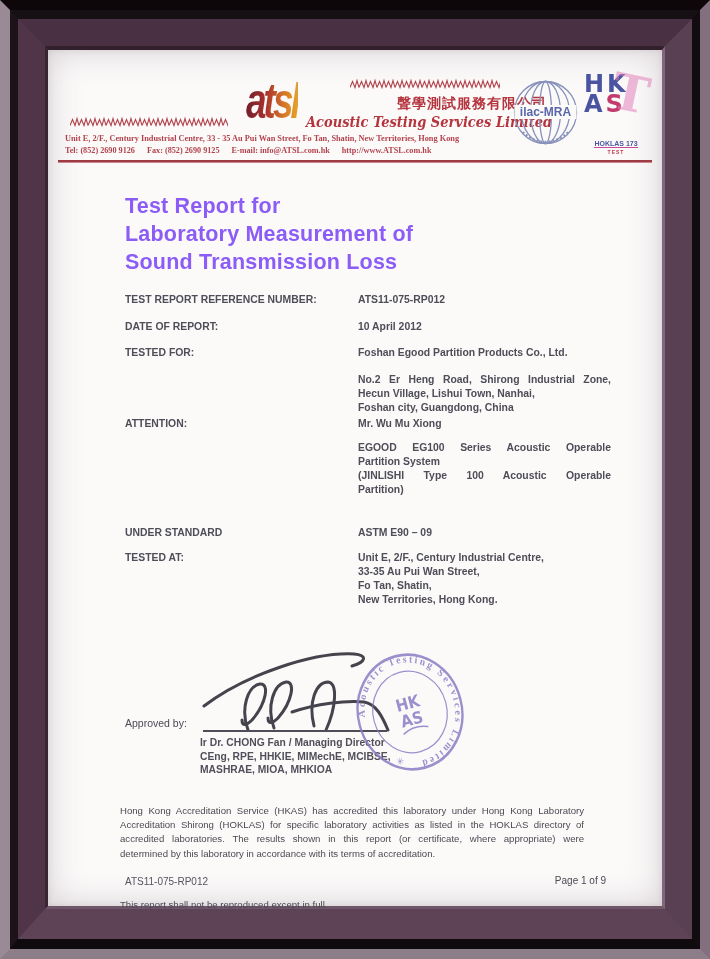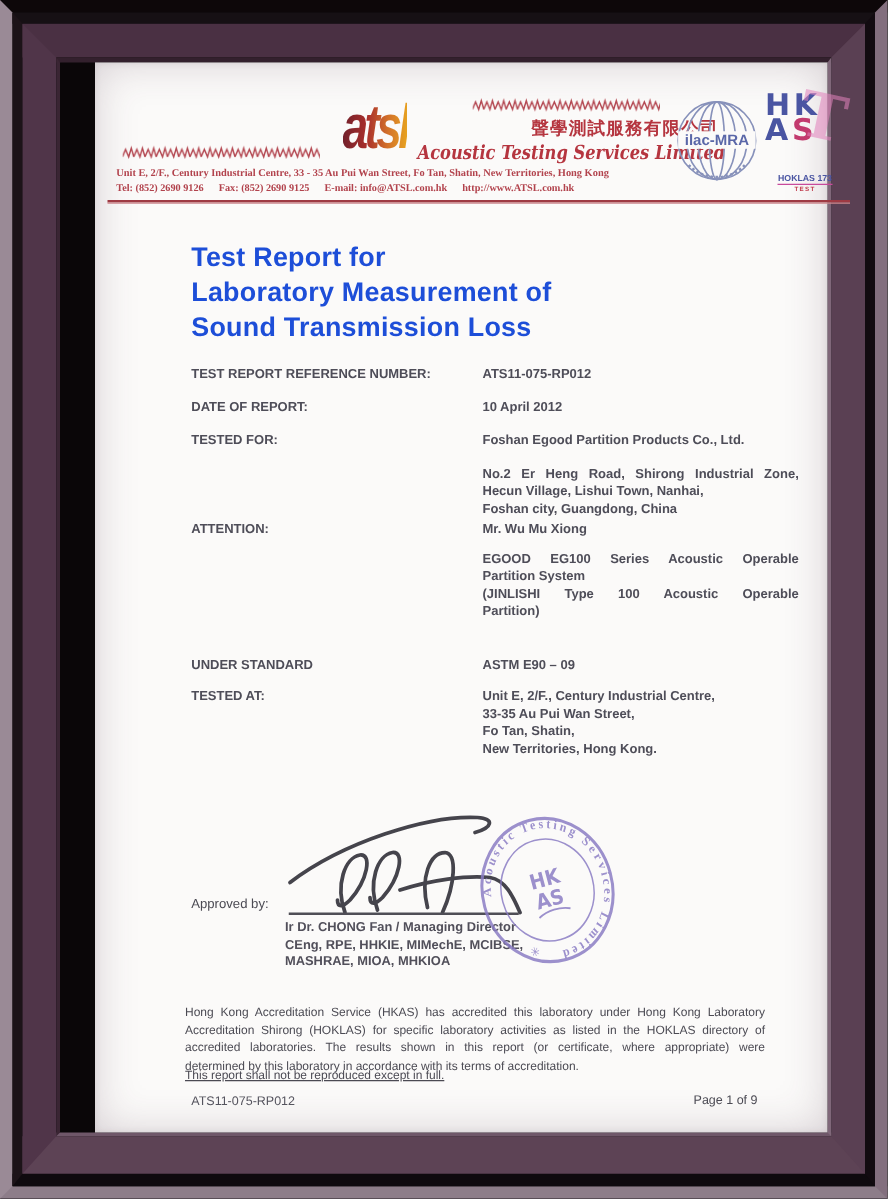--- a/index.html
+++ b/index.html
@@ -6,21 +6,21 @@
   *{box-sizing:border-box;}
 
   
   .f1{width:710px;height:959px;border-style:solid;border-width:10px;
       border-color:#0d0709 #836f7e #8d7d89 #9a8a96;}
   .f2{width:100%;height:100%;border-style:solid;border-width:9px 8px 10px 8px;
       border-color:#161014 #120b10 #0f0a0e #1c1318;}
   .f3{width:100%;height:100%;border-style:solid;border-width:27px 27px 30px 27px;
       border-color:#4a3043 #5a4053 #5d4355 #503549;}
   .f4{width:100%;height:100%;border-style:solid;border-width:4px 3px 3px 3px;
-      border-color:#33202d #80687a #6f5769 #3a2533;padding-left:28px;}
+      border-color:#33202d #80687a #6f5769 #3a2533;}
 
   
   .page{position:relative;width:100%;height:100%;background:#fbfaf9;
         box-shadow:inset 0 0 34px rgba(84,56,76,.22), inset 0 0 6px rgba(84,56,76,.12);
         font-family:"Liberation Sans",sans-serif;color:#4e4d58;}
   .abs{position:absolute;}
 
   
   .atsl{left:198px;top:26px;font:italic bold 50px/50px "Liberation Sans",sans-serif;
         letter-spacing:-4px;transform:scaleX(.74);transform-origin:left top;
@@ -39,38 +39,38 @@
   .hkas-big .s{color:#c23a6e;}
   .tmark{position:absolute;left:28px;top:-5px;font:bold 50px/50px "DejaVu Serif",serif;
          color:rgba(226,130,188,.55);transform:rotate(12deg);}
   .hoklas{position:absolute;left:0;top:66px;width:64px;text-align:center;
           font:bold 7px/8px "Liberation Sans",sans-serif;color:#4a55a2;}
   .hoklas span{border-bottom:1px solid #c84a9b;}
   .hoklas-sub{position:absolute;left:0;top:75px;width:64px;text-align:center;
           font:bold 5px/6px "Liberation Sans",sans-serif;color:#c0394a;letter-spacing:1px;}
 
   
-  .title{left:77px;top:142px;font:bold 21.5px/28px "Liberation Sans",sans-serif;color:#1d4ed8;letter-spacing:.2px;}
+  .title{left:77px;top:142px;font:bold 21.5px/28px "Liberation Sans",sans-serif;color:#8b5cf6;letter-spacing:.2px;}
 
   
   .flabel{position:absolute;left:77px;width:232px;font:bold 10.4px/14px "Liberation Sans",sans-serif;color:#4e4d58;}
   .fval{position:absolute;left:310px;width:253px;font:bold 10.4px/14px "Liberation Sans",sans-serif;color:#4e4d58;}
   .just{text-align:justify;text-align-last:justify;}
 
   
   .approved{left:77px;top:667px;font:10.5px/13px "Liberation Sans",sans-serif;color:#4b4a53;}
   .sig{left:148px;top:596px;}
   .sigline{left:155px;top:680px;width:184px;height:0;border-top:2px solid #4f4e56;}
   .name{left:152px;top:686px;font:bold 10.3px/13.5px "Liberation Sans",sans-serif;color:#514f5a;}
   .stamp{left:306px;top:600px;opacity:.84;transform:rotate(-15deg);z-index:3;}
 
   
   .accr{left:72px;top:754px;width:464px;font:9.6px/14.2px "Liberation Sans",sans-serif;color:#4b4a53;}
   .jl{text-align:justify;text-align-last:justify;}
-  .note{left:72px;top:804px;font:9.6px/13px "Liberation Sans",sans-serif;color:#4b4a53;text-decoration:underline;}
+  .note{left:72px;top:848px;font:9.6px/13px "Liberation Sans",sans-serif;color:#4b4a53;}
   .docnum{left:77px;top:826px;font:10px/12px "Liberation Sans",sans-serif;color:#55545e;}
   .pagenum{right:56px;top:825px;font:10px/12px "Liberation Sans",sans-serif;color:#4b4a53;}
 </style>
 </head>
 <body>
 
 <div class="f1">
  <div class="f2">
   <div class="f3">
    <div class="f4">

